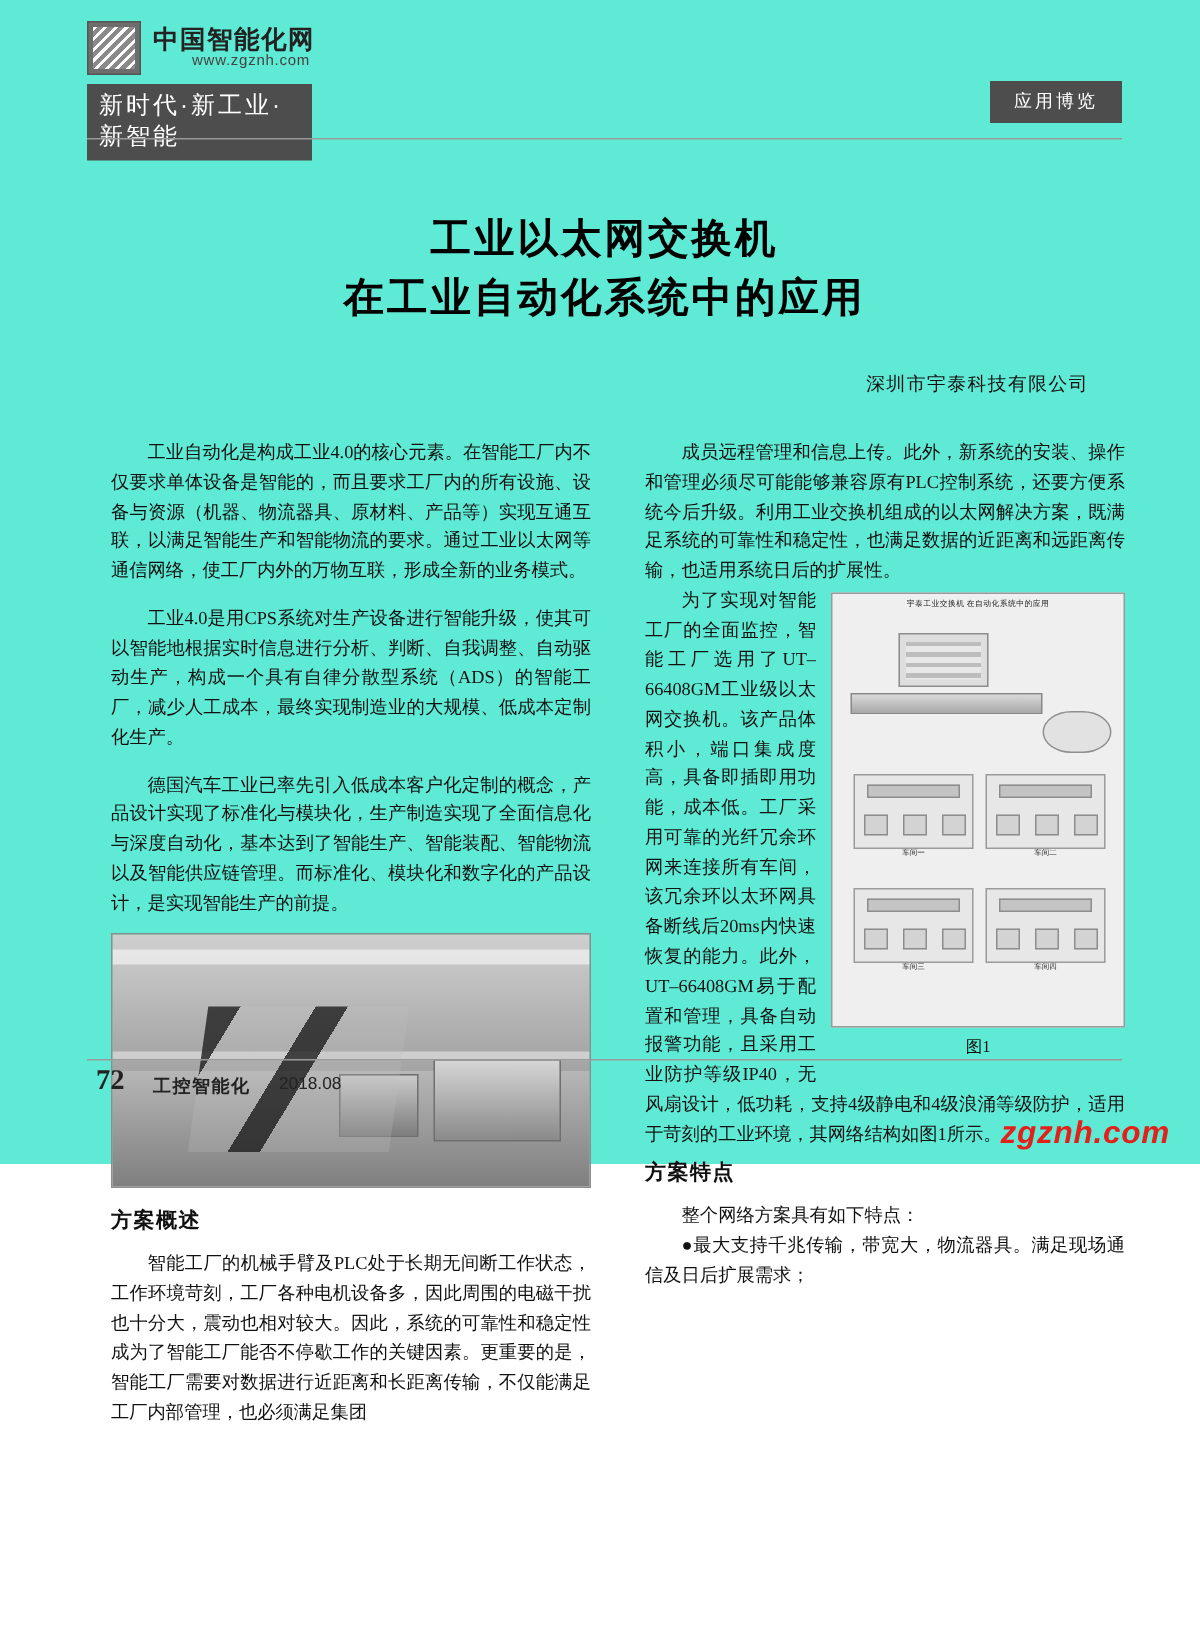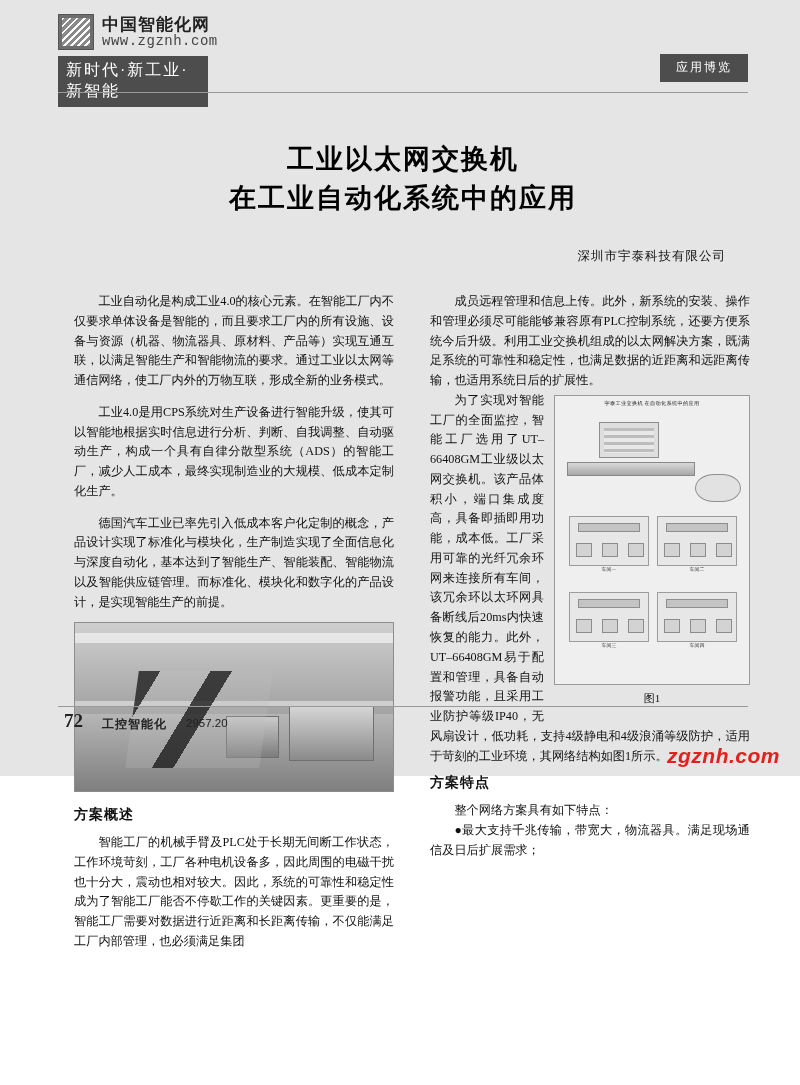--- a/index.html
+++ b/index.html
@@ -12,21 +12,21 @@
     height: 1085px;
     font-family: "Liberation Serif", serif;
     color: #111;
     position: relative;
     overflow: hidden;
   }
   .page {
     position: relative;
     width: 800px;
     height: 776px;
-    background: #e5e5e5;
+    background: #5eead4;
   }
   
   .masthead {
     position: absolute;
     left: 58px;
     top: 14px;
     width: 690px;
     height: 70px;
   }
   .logo-row {
@@ -53,24 +53,25 @@
     line-height: 1.05;
   }
   .logo-cn {
     font-family: "Liberation Serif", serif;
     font-size: 17px;
     font-weight: bold;
     letter-spacing: 1px;
     color: #222;
   }
   .logo-en {
-    font-family: Liberation Mono, monospace;
-    font-size: 14px;
+    font-family: Liberation Sans, sans-serif;
+    font-size: 10px;
     letter-spacing: 0.5px;
     color: #444;
+    margin-left: 26px;
   }
   .slogan-bar {
     margin-top: 6px;
     background: #4d4d4d;
     color: #fff;
     font-family: "Liberation Sans", sans-serif;
     font-size: 16px;
     letter-spacing: 2px;
     padding: 4px 8px 5px 8px;
     width: 150px;
@@ -451,17 +452,17 @@
       <h2 class="head" style="clear:both; padding-top:6px;">方案特点</h2>
       <p class="para">整个网络方案具有如下特点：</p>
       <p class="bullet">●最大支持千兆传输，带宽大，物流器具。满足现场通信及日后扩展需求；</p>
     </div>
   </div>
 
   <div class="footer">
     <div class="footer-rule"></div>
     <div class="pageno">72</div>
     <div class="foot-mag">工控智能化</div>
-    <div class="foot-date">2957.20</div>
+    <div class="foot-date">2018.08</div>
   </div>
   <div class="watermark">zgznh.com</div>
 
 </div>
 
 </body></html>

